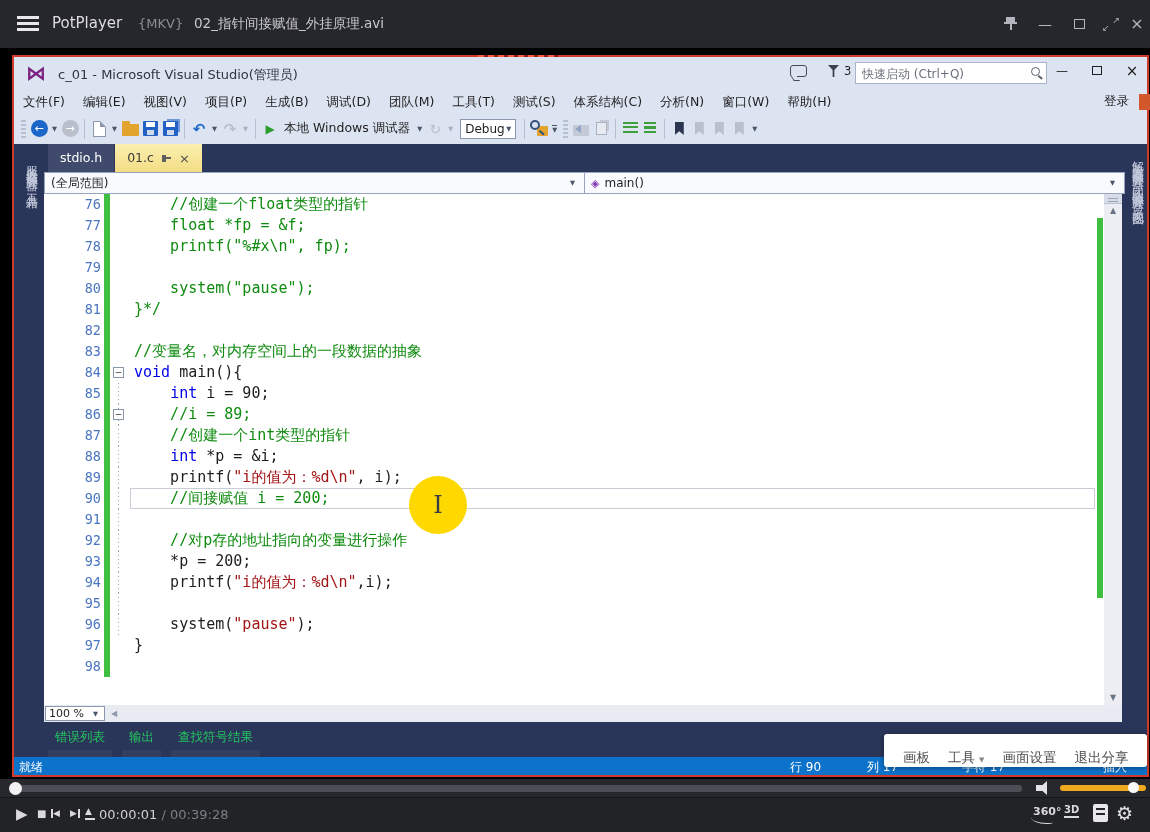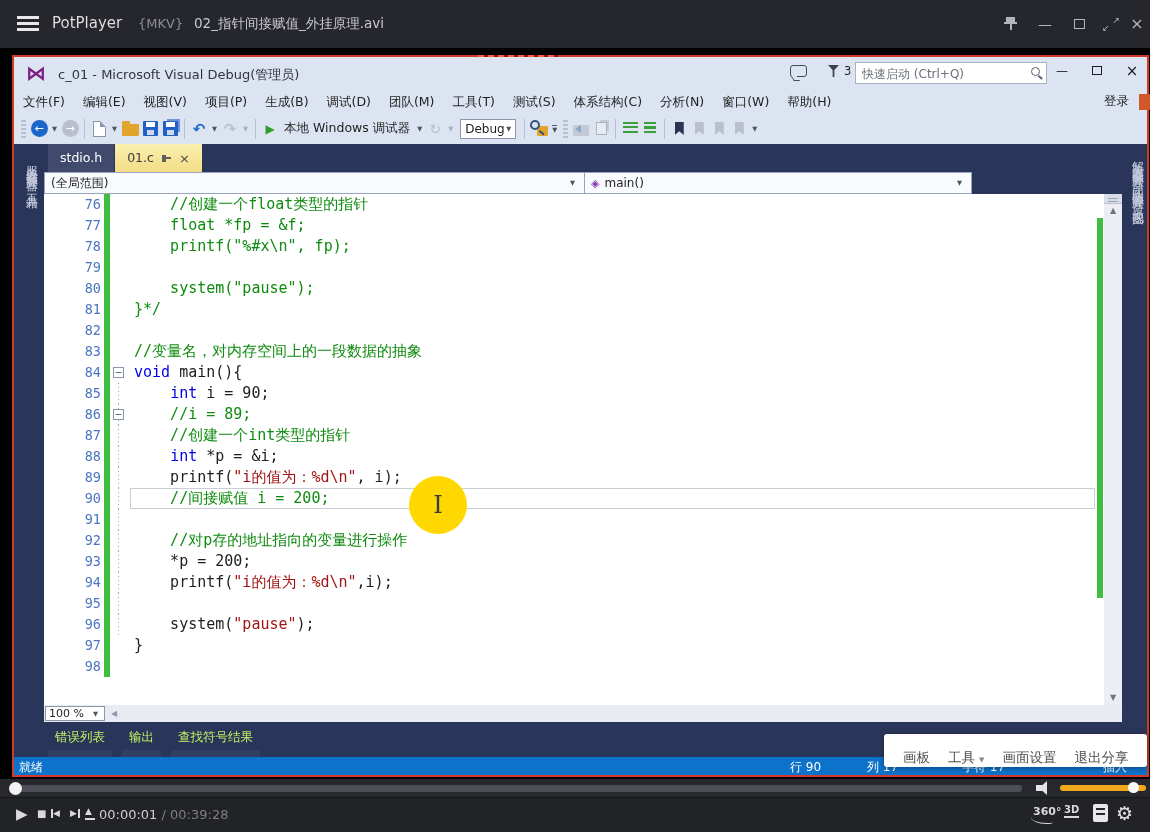--- a/index.html
+++ b/index.html
@@ -107,21 +107,21 @@
   .strip-right .vtab{margin-top:8px;display:block;margin-left:2px;}
 
   .doc-tabs{position:absolute;left:34px;top:0;height:28px;display:flex;}
   .tab{height:28px;line-height:28px;padding:0 12px;font-size:12.5px;color:#ffffff;background:#3f4a6d;margin-right:1px;cursor:pointer;display:flex;align-items:center;gap:7px;}
   .tab.active{background:linear-gradient(#fbf0b0,#f3dd85);color:#3a3a3a;}
   .tab-pin{position:relative;width:11px;height:11px;display:inline-block;}
   .tab-pin::before{content:"";position:absolute;left:1px;top:2px;width:4px;height:7px;background:#5f5f5f;}
   .tab-pin::after{content:"";position:absolute;left:5px;top:4.5px;width:5px;height:2px;background:#5f5f5f;}
   .tab-close{font-size:13px;color:#4d4d4d;line-height:11px;cursor:pointer;}
 
-  .navbar{position:absolute;left:30px;top:28px;width:928px;height:22px;display:flex;}
+  .navbar{position:absolute;left:30px;top:28px;width:1081px;height:22px;display:flex;}
   .combo{height:22px;background:#f8fafd;border:1px solid #98a4bd;display:flex;align-items:center;font-size:12px;color:#1e1e1e;cursor:pointer;}
   .combo .dd{margin-left:auto;}
   .combo.scope{width:541px;padding:0 6px;}
   .combo.member{flex:1;border-left:0;padding:0 6px;}
   .member-ic{color:#8637b5;font-size:11px;margin-right:5px;}
 
   
   .editor{position:absolute;left:30px;top:50px;width:1060px;height:511px;background:#fff;overflow:hidden;}
   .row{height:21px;display:flex;align-items:stretch;position:relative;}
   .lnum{width:60px;text-align:right;padding-right:3px;color:#4a76c0;font:13.5px "DejaVu Sans Mono","Liberation Mono",monospace;line-height:21px;}
@@ -144,21 +144,21 @@
   .varrow{height:14px;text-align:center;font-size:8px;color:#6a7487;line-height:14px;cursor:pointer;}
   .varrow.bottom{position:absolute;bottom:0;width:100%;}
 
   .hscroll{position:absolute;left:30px;top:561px;width:1078px;height:17px;background:#e9ebf2;display:flex;align-items:center;}
   .zoom-combo{width:60px;height:15px;margin-left:1px;background:#fff;border:1px solid #8a97ad;font-size:11px;color:#1e1e1e;
       display:flex;align-items:center;justify-content:space-between;padding:0 3px;cursor:pointer;}
   .harrow{font-size:8px;color:#8e99ad;padding:0 6px;cursor:pointer;}
 
   .bottom-tabs{position:absolute;left:34px;top:582px;height:31px;display:flex;gap:10px;}
   .btab{display:flex;flex-direction:column;cursor:pointer;}
-  .btab span{font-size:12.5px;color:#bef264;padding:3px 7px 4px;}
+  .btab span{font-size:12.5px;color:#22c55e;padding:3px 7px 4px;}
   .btab i{height:8px;background:#333f61;}
 
   .statusbar{position:absolute;left:0;top:613px;width:1133px;height:18px;background:#0d72c9;color:#fff;font-size:12px;}
   .st-ready{position:absolute;left:5px;top:2px;}
   .st-item{position:absolute;top:2px;}
 
   
   .share{position:absolute;left:884px;top:686px;width:263px;height:33px;background:#fff;border-radius:3px;
       box-shadow:0 1px 5px rgba(0,0,0,.4);display:flex;align-items:flex-end;z-index:30;padding:0 10px;}
   .share .sh-item{font-size:13.5px;color:#4c4c4c;padding:0 9px;white-space:nowrap;cursor:pointer;}
@@ -220,21 +220,21 @@
       </div>
     <div class="pp-winbtn" style="left:1124px;font-size:16px">×</div>
   </div>
 
   <div class="video">
     <div class="vs">
       <div class="red-dashes"></div>
 
       <div class="vs-titlebar">
         <div class="vs-logo">⋈</div>
-        <div class="vs-title">c_01 - Microsoft Visual Debug(管理员)</div>
+        <div class="vs-title">c_01 - Microsoft Visual Studio(管理员)</div>
         <div class="vs-bubble"></div>
         <div class="vs-flag">
             <span>3</span>
           </div>
         <div class="quick">
           <input placeholder="快速启动 (Ctrl+Q)" style="">
           <span class="mag"></span>
         </div>
         <div class="vs-winbtn" style="left:1033px">—</div>
         <div class="vs-winbtn vs-max" style="left:1068px"><i></i></div>

